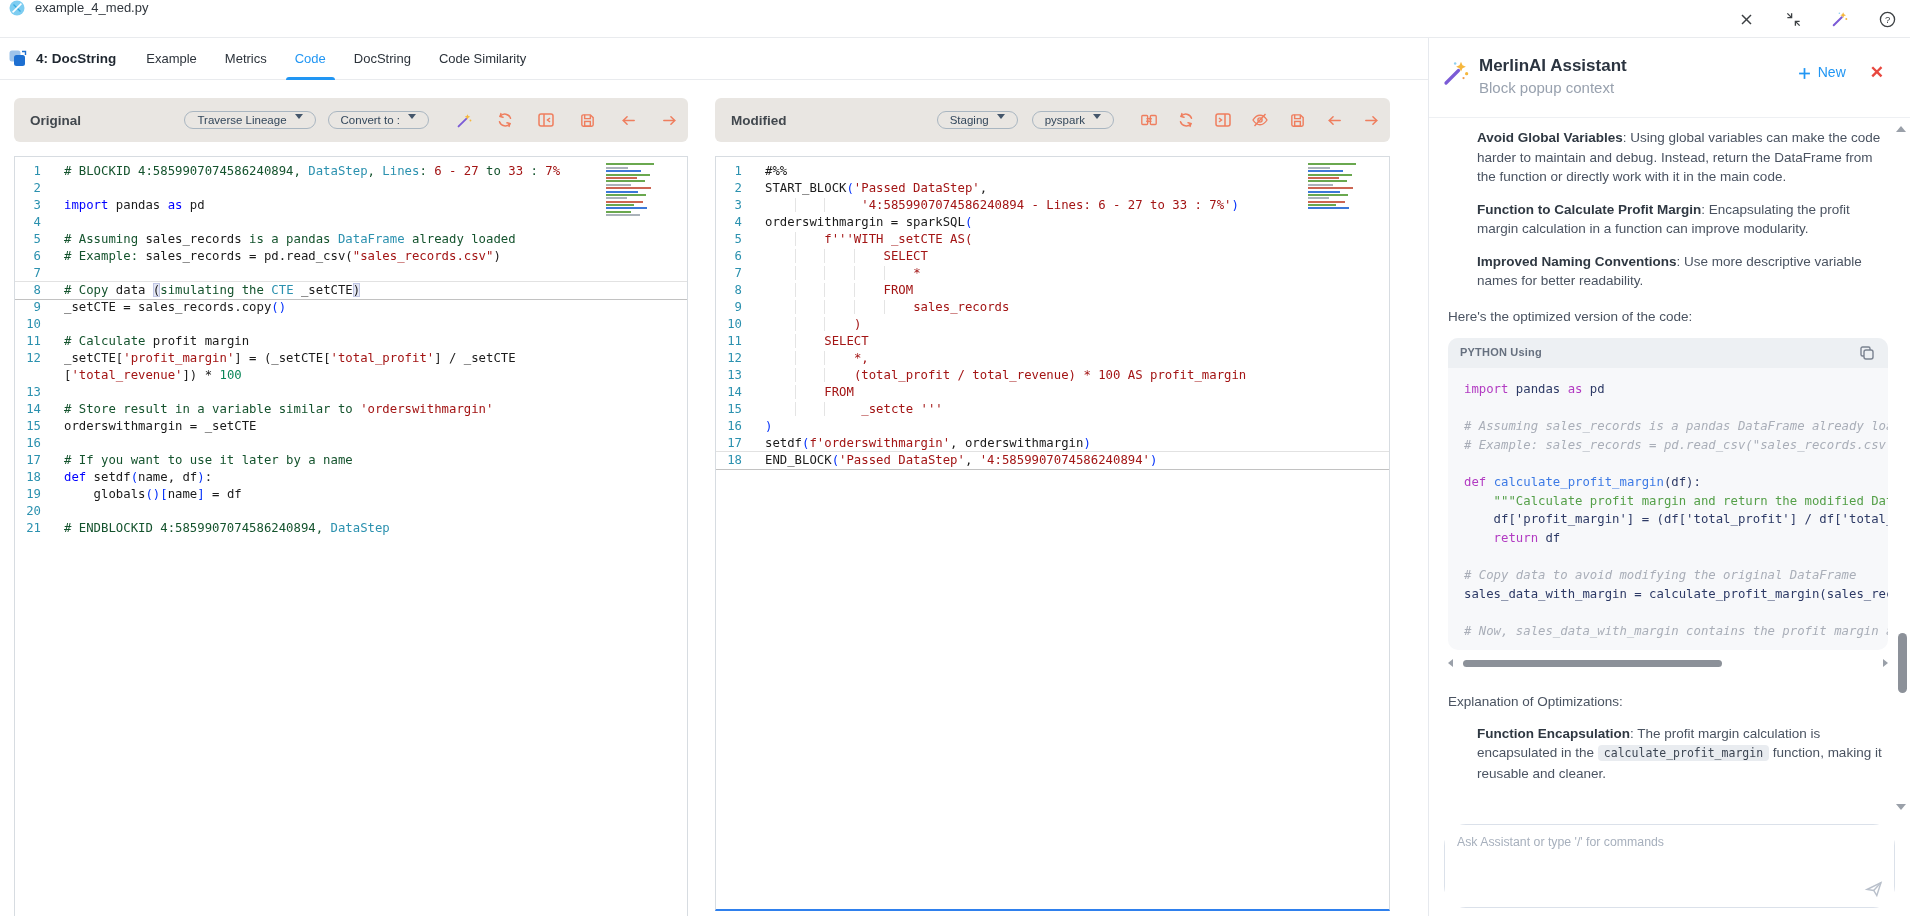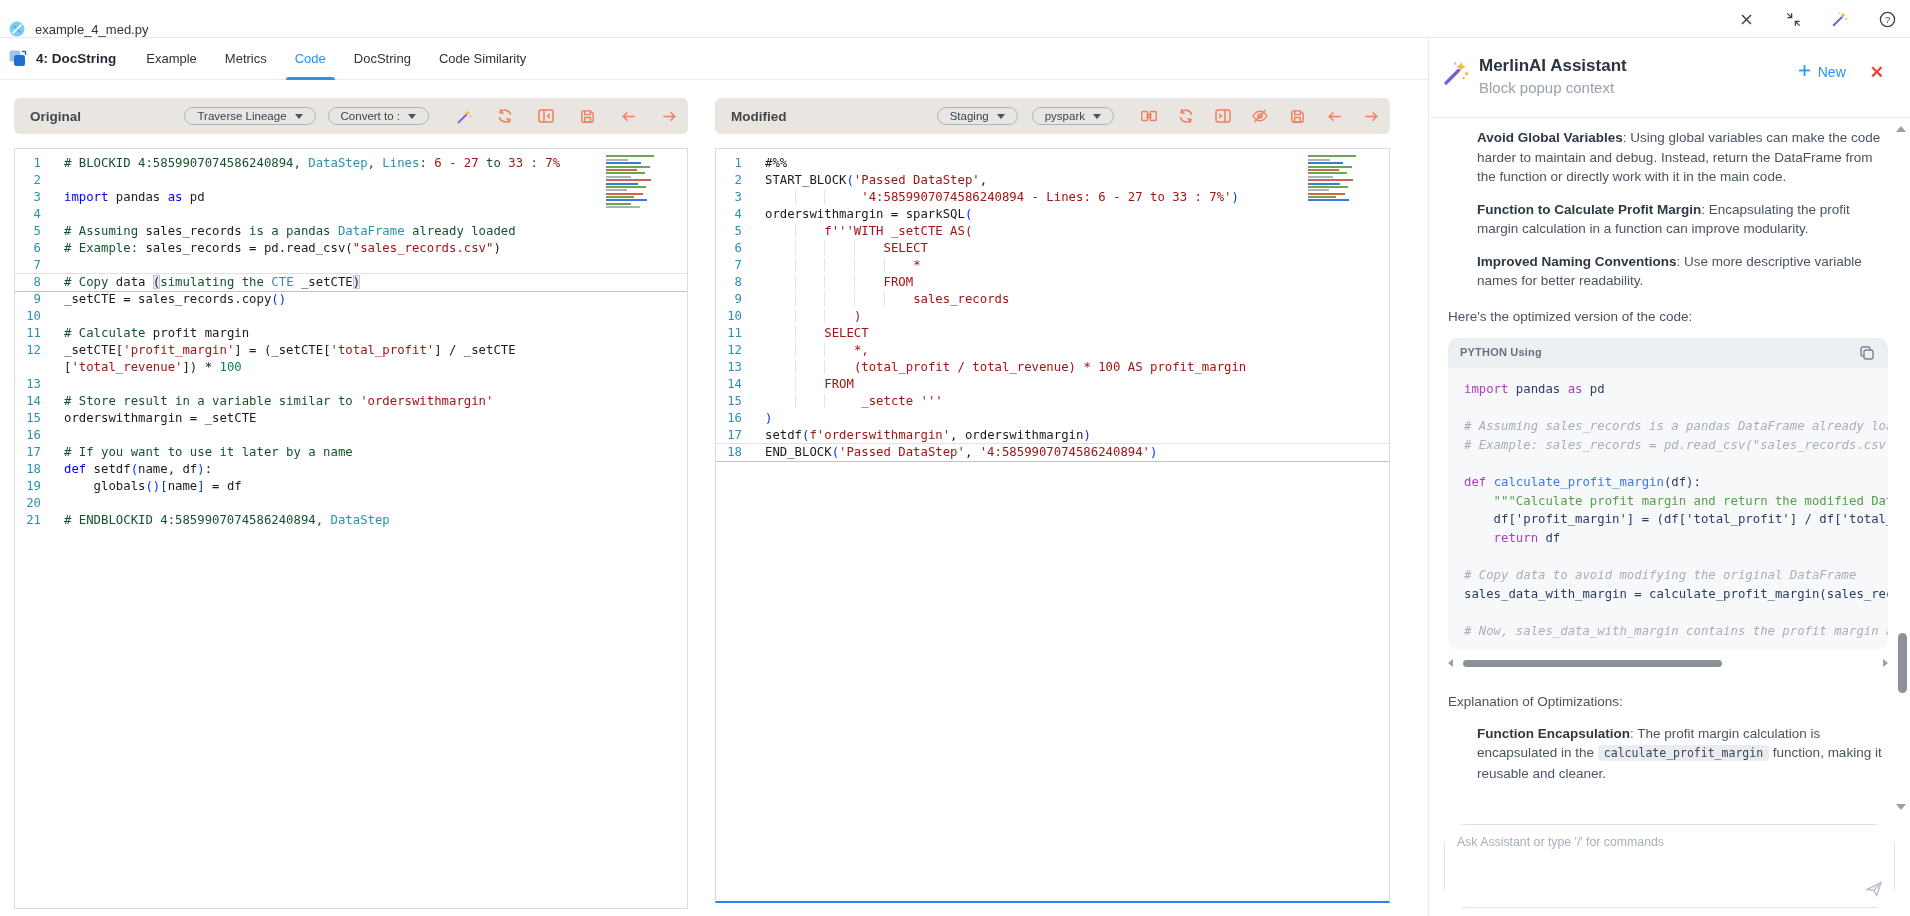--- a/index.html
+++ b/index.html
@@ -1,36 +1,36 @@
 <!DOCTYPE html>
 <html><head>
 <meta charset="utf-8">
 <style>
   *{margin:0;padding:0;box-sizing:border-box}
   html,body{width:1910px;height:916px;background:#fff;font-family:"Liberation Sans",sans-serif;overflow:hidden;position:relative;color:#2f3842}
   
-  .titlebar{position:absolute;top:0;left:0;width:1910px;height:38px;background:#fff;border-bottom:1px solid #e9ebee;display:flex;align-items:flex-end}
+  .titlebar{position:absolute;top:0;left:0;width:1910px;height:38px;background:#fff;border-bottom:1px solid #e9ebee;display:flex;align-items:flex-start}
   .titlebar .ticon{margin-left:9px;width:16px;height:16px}
   .titlebar .ttext{margin-left:10px;font-size:13px;color:#30363d}
   .winbtns{position:absolute;right:14px;top:0;height:38px;display:flex;align-items:center;gap:29px}
   .winbtns .wb{width:18px;height:18px;display:flex;align-items:center;justify-content:center;cursor:pointer}
   
   .tabbar{position:absolute;top:38px;left:0;width:1428px;height:42px;background:#fff;border-bottom:1px solid #e9ebee;display:flex;align-items:center;padding-left:8px}
   .blockicon{width:20px;height:20px;flex:none}
   .blocklabel{font-size:13.5px;font-weight:bold;color:#1f2730;margin:0 16px 0 8px;white-space:nowrap}
   .tab{position:relative;height:42px;line-height:42px;padding:0 14px;font-size:13px;color:#2c333b;cursor:pointer;white-space:nowrap}
   .tab.active{color:#2196f3}
   .tab.active::after{content:"";position:absolute;left:5px;right:5px;bottom:0;height:3px;background:#2196f3;border-radius:3px 3px 0 0}
   
   .panel{position:absolute;top:98px}
   .panel.orig{left:14px;width:674px}
   .panel.mod{left:715px;width:675px}
-  .ptoolbar{height:36px;background:#e9e6e2;border-radius:6px;display:flex;align-items:center;padding:0 10px}
+  .ptoolbar{height:44px;background:#e9e6e2;border-radius:6px;display:flex;align-items:center;padding:0 10px}
   .ptitle{font-size:13.5px;font-weight:bold;color:#42484e;margin-left:6px}
-  .pill{display:flex;align-items:center;gap:8px;border:1px solid #a9b6c1;border-radius:12px;background:transparent;padding:2px 12px;font-size:11.5px;color:#33475b;font-family:"Liberation Sans",sans-serif;cursor:pointer;white-space:nowrap}
+  .pill{display:flex;gap:8px;border:1px solid #a9b6c1;border-radius:12px;background:transparent;padding:2px 12px;font-size:11.5px;color:#33475b;font-family:"Liberation Sans",sans-serif;cursor:pointer;white-space:nowrap}
   .caret{width:0;height:0;border-left:4px solid transparent;border-right:4px solid transparent;border-top:5px solid #44566b}
   .tools{display:flex;align-items:center;margin-left:26px}
   .orig .tools{gap:23px}
   .mod .tools{gap:19px}
   .tools .ic{width:18px;height:18px;cursor:pointer;display:flex;align-items:center;justify-content:center}
   .codebox{position:relative;margin-top:14px;background:#fff;border:1px solid #d7dce1;overflow:hidden}
   .orig .codebox{height:761px}
   .mod .codebox{height:755px;border-bottom:2px solid #2f80ed}
   .code{padding-top:6px;font-family:"DejaVu Sans Mono",monospace;font-size:12.3px}
   .cl{display:flex;height:17px;line-height:17px}
@@ -52,21 +52,21 @@
   .mm i:nth-child(11){width:38%;background:#aab2ba}.mm i:nth-child(12){width:66%;background:#cc6653}
   .mm i:nth-child(13){width:50%;background:#6aa84f}.mm i:nth-child(14){width:74%;background:#3c78d8}
   .mm i:nth-child(15){width:44%;background:#6aa84f}.mm i:nth-child(16){width:60%;background:#aab2ba}
   
   .sidebar{position:absolute;left:1428px;top:38px;width:482px;height:878px;background:#fff;border-left:1px solid #e6e9ee}
   .sbheader{display:flex;align-items:flex-start;padding:18px 18px 0 12px;height:80px;border-bottom:1px solid #eef0f3}
   .sbheader .wand{width:30px;height:30px;margin-top:2px}
   .sbtitle{margin-left:8px}
   .sbtitle .t1{font-size:17px;font-weight:bold;color:#2b3440}
   .sbtitle .t2{font-size:15px;color:#98a1ae;margin-top:3px}
-  .newbtn{margin-left:auto;margin-top:8px;display:flex;align-items:flex-start;gap:7px;color:#2196f3;font-size:14px;background:none;border:none;font-family:"Liberation Sans",sans-serif;cursor:pointer}
+  .newbtn{margin-left:auto;margin-top:8px;display:flex;align-items:flex-end;gap:7px;color:#2196f3;font-size:14px;background:none;border:none;font-family:"Liberation Sans",sans-serif;cursor:pointer}
   .closebtn{margin:8px 8px 0 24px;color:#e8483f;font-size:17px;font-weight:bold;background:none;border:none;cursor:pointer;line-height:1}
   .sbcontent{position:absolute;top:84px;left:0;right:12px;height:702px;overflow:hidden;padding:6px 10px 0 19px;font-size:13.5px;color:#4a5361;line-height:19.5px}
   .sbcontent .intro{margin-bottom:14px}
   .rich .rp{margin:0 0 13px 29px}
   .rich .rp b{color:#2f3842}
   .heretext{margin:16px 0 12px 0}
   .chip{background:#e9ecf0;border-radius:4px;padding:1px 6px;font-family:"DejaVu Sans Mono",monospace;font-size:11.5px;color:#3c4552;white-space:nowrap}
   
   .acodeblock{background:#f7f8fa;border-radius:10px;overflow:hidden}
   .acbhead{height:30px;background:#edf0f3;display:flex;align-items:center;padding:0 12px}

